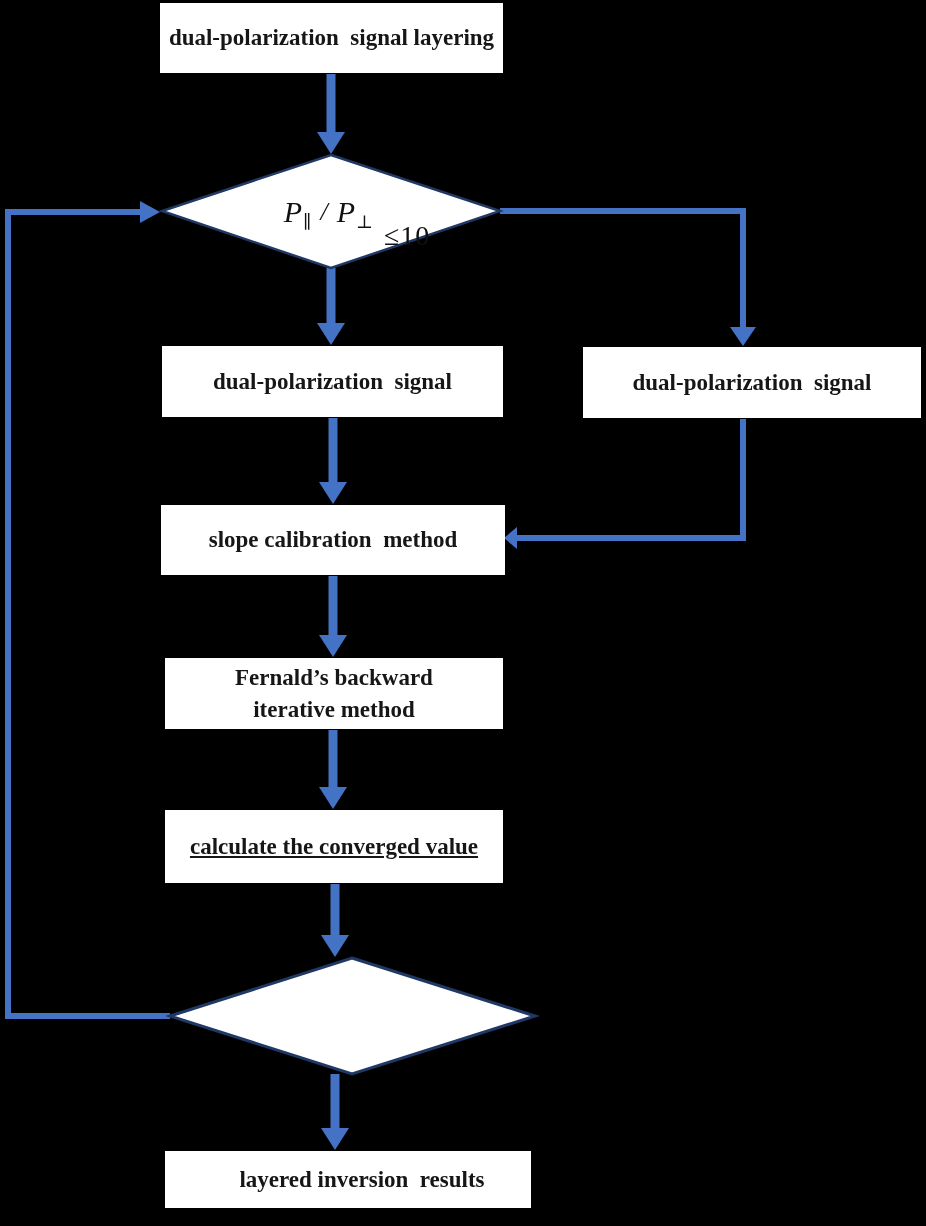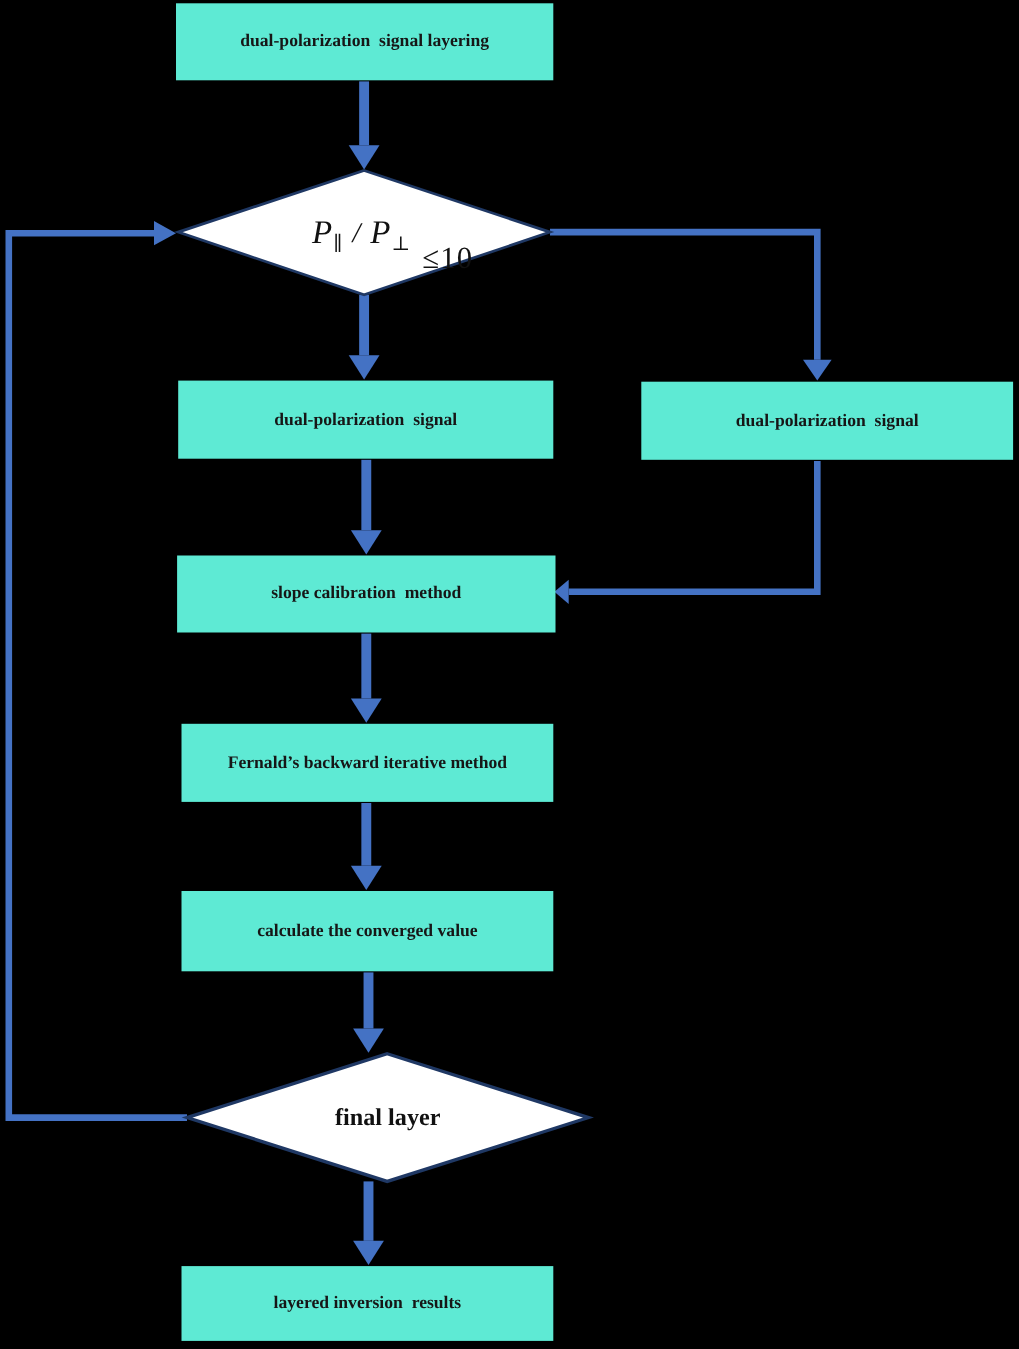--- a/index.html
+++ b/index.html
@@ -7,28 +7,28 @@
     position: relative;
     width: 926px;
     height: 1226px;
     background: #000000;
     font-family: "Liberation Serif", "DejaVu Serif", serif;
     overflow: hidden;
   }
   .svg-layer { position: absolute; left: 0; top: 0; }
   .node {
     position: absolute;
-    background: #5eead4;
+    background: #ffffff;
     display: flex;
     align-items: center;
     justify-content: center;
     text-align: center;
     color: #161616;
     font-weight: bold;
-    font-size: 16px;
+    font-size: 23px;
   }
   .node-label { white-space: pre; }
   .node-label.wrap { white-space: pre-wrap; line-height: 1.35; padding: 0 28px; }
   .diamond-label {
     position: absolute;
     display: flex;
     align-items: center;
     justify-content: center;
     font-weight: bold;
     font-size: 22px;
@@ -126,34 +126,31 @@
   </div>
 
   <div class="node" style="left:161px; top:505px; width:344px; height:70px;">
     <span class="node-label">slope calibration  method</span>
   </div>
 
   <div class="node" style="left:165px; top:658px; width:338px; height:71px;">
     <span class="node-label wrap">Fernald’s backward iterative method</span>
   </div>
 
-  <div class="node" style="left:165px; top:810px; width:338px; height:73px;">
+  <div class="node" style="left:165px; top:810px; width:338px; height:73px;text-decoration:underline;">
     <span class="node-label">calculate the converged value</span>
   </div>
 
-  <div class="node" style="left:165px; top:1151px; width:338px; height:68px;">
+  <div class="node" style="left:165px; top:1151px; width:338px; height:57px;padding-left:28px;">
     <span class="node-label">layered inversion  results</span>
   </div>
 
   <div class="formula" style="left:162px; top:155px; width:338px; height:113px;">
     <span class="f-p">P</span>
     <span class="f-sub">∥</span>
     <span class="f-slash">/</span>
     <span class="f-p">P</span>
     <span class="f-sub">⊥</span>
     <span class="f-cond">≤10</span>
   </div>
 
-  <div class="diamond-label" style="left:170px; top:958px; width:365px; height:116px;">
-    <span>final layer</span>
-  </div>
 
 </div>
 
 </body></html>

